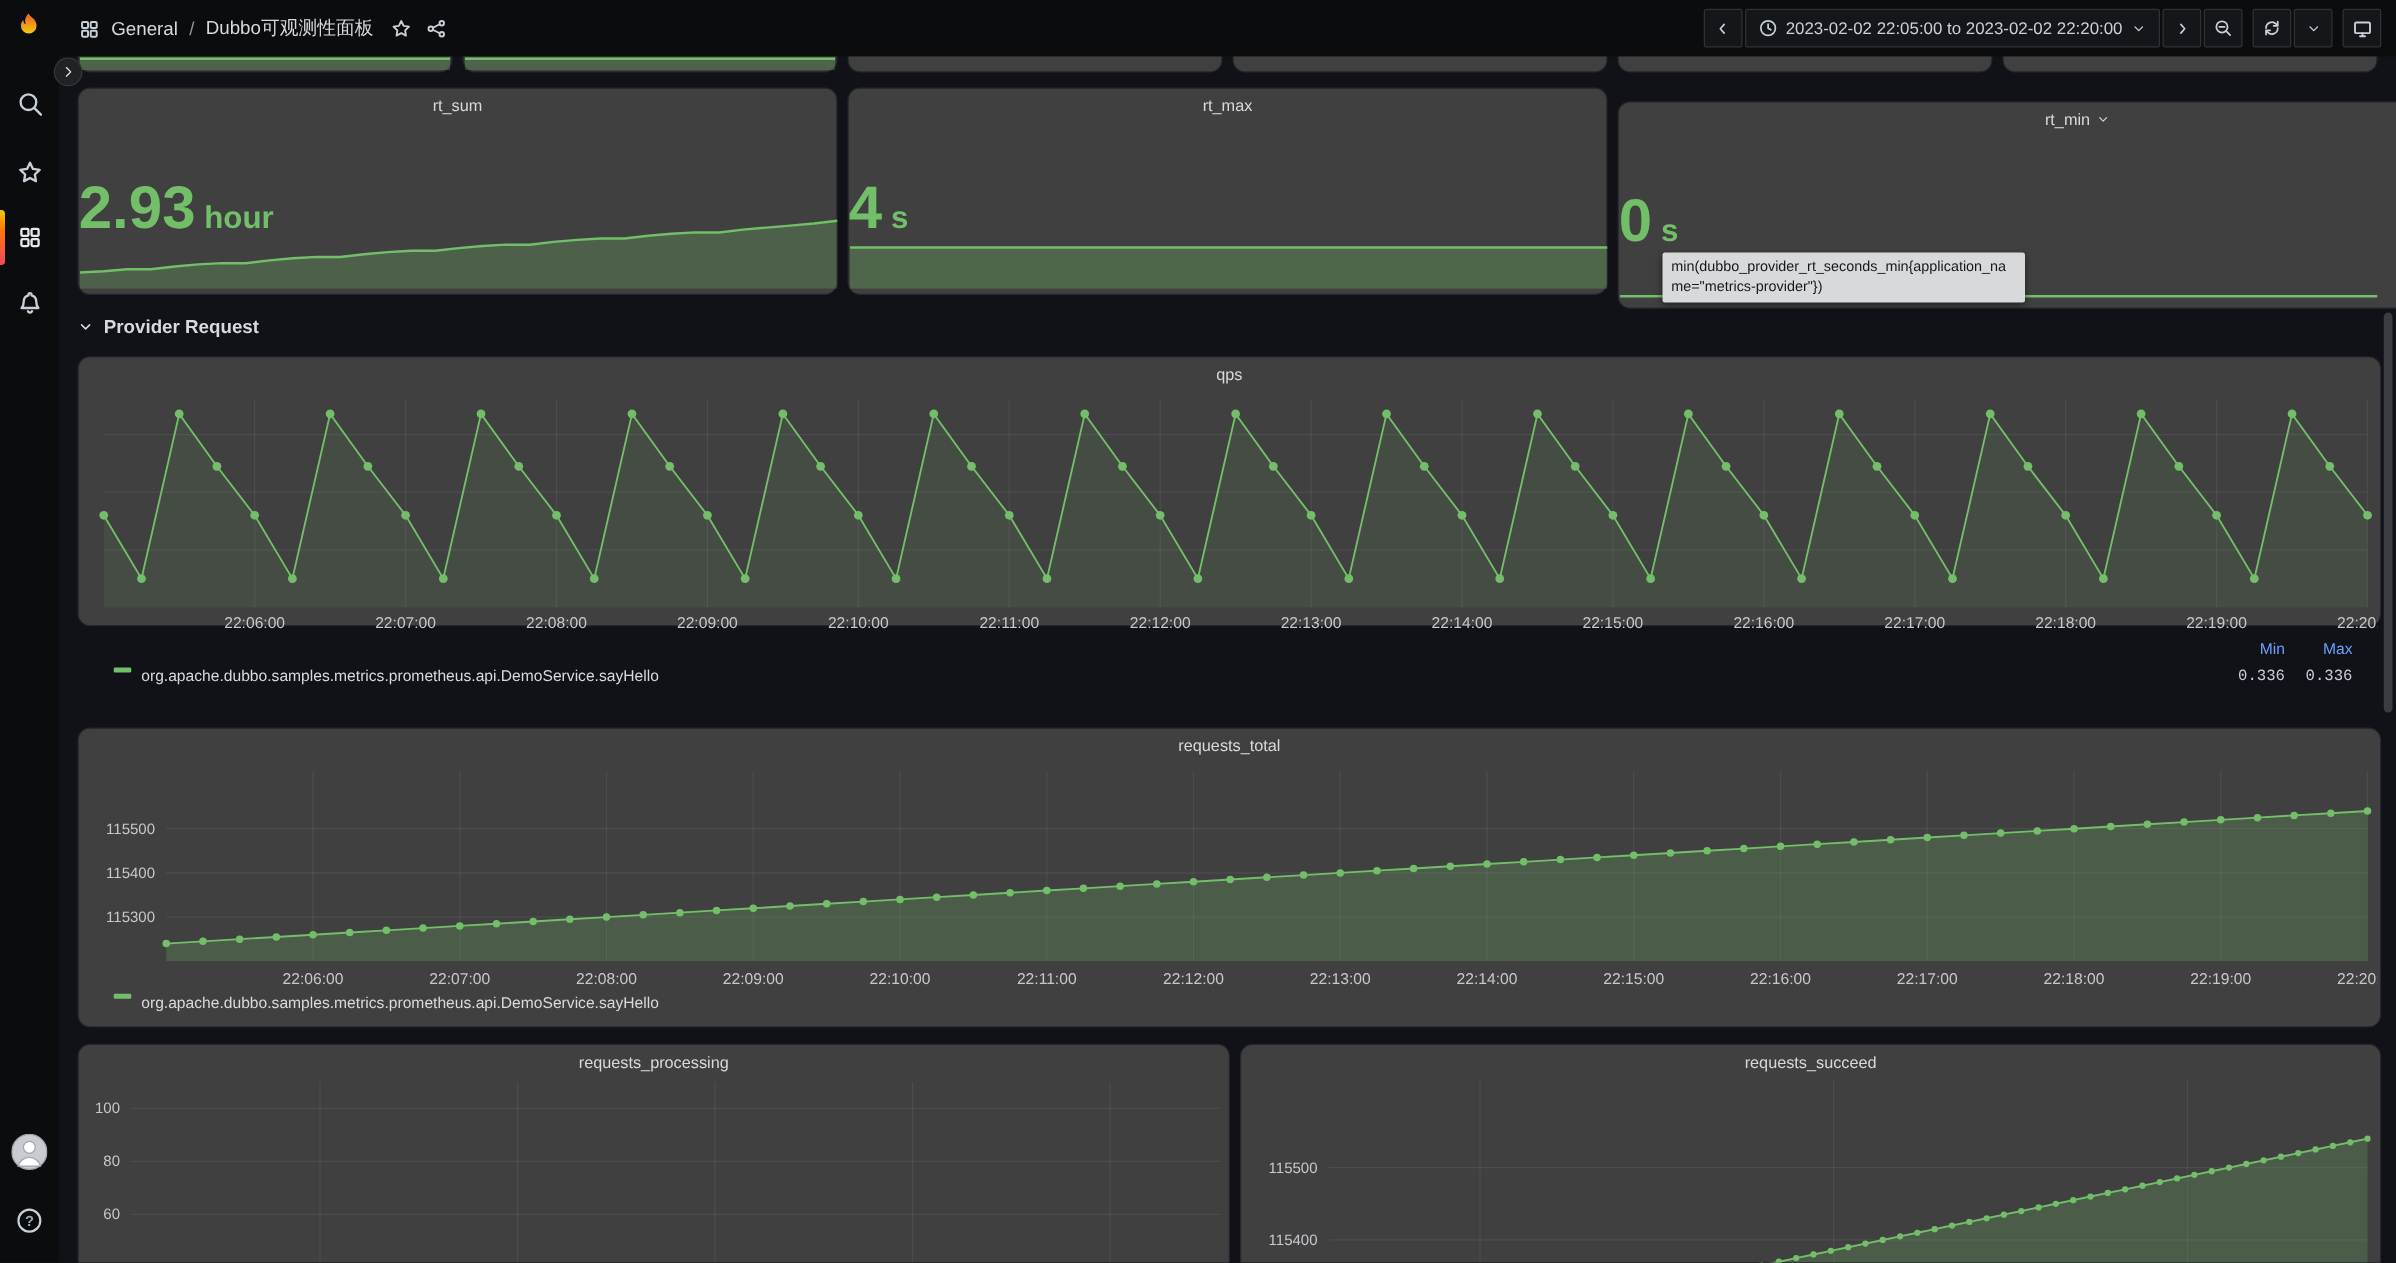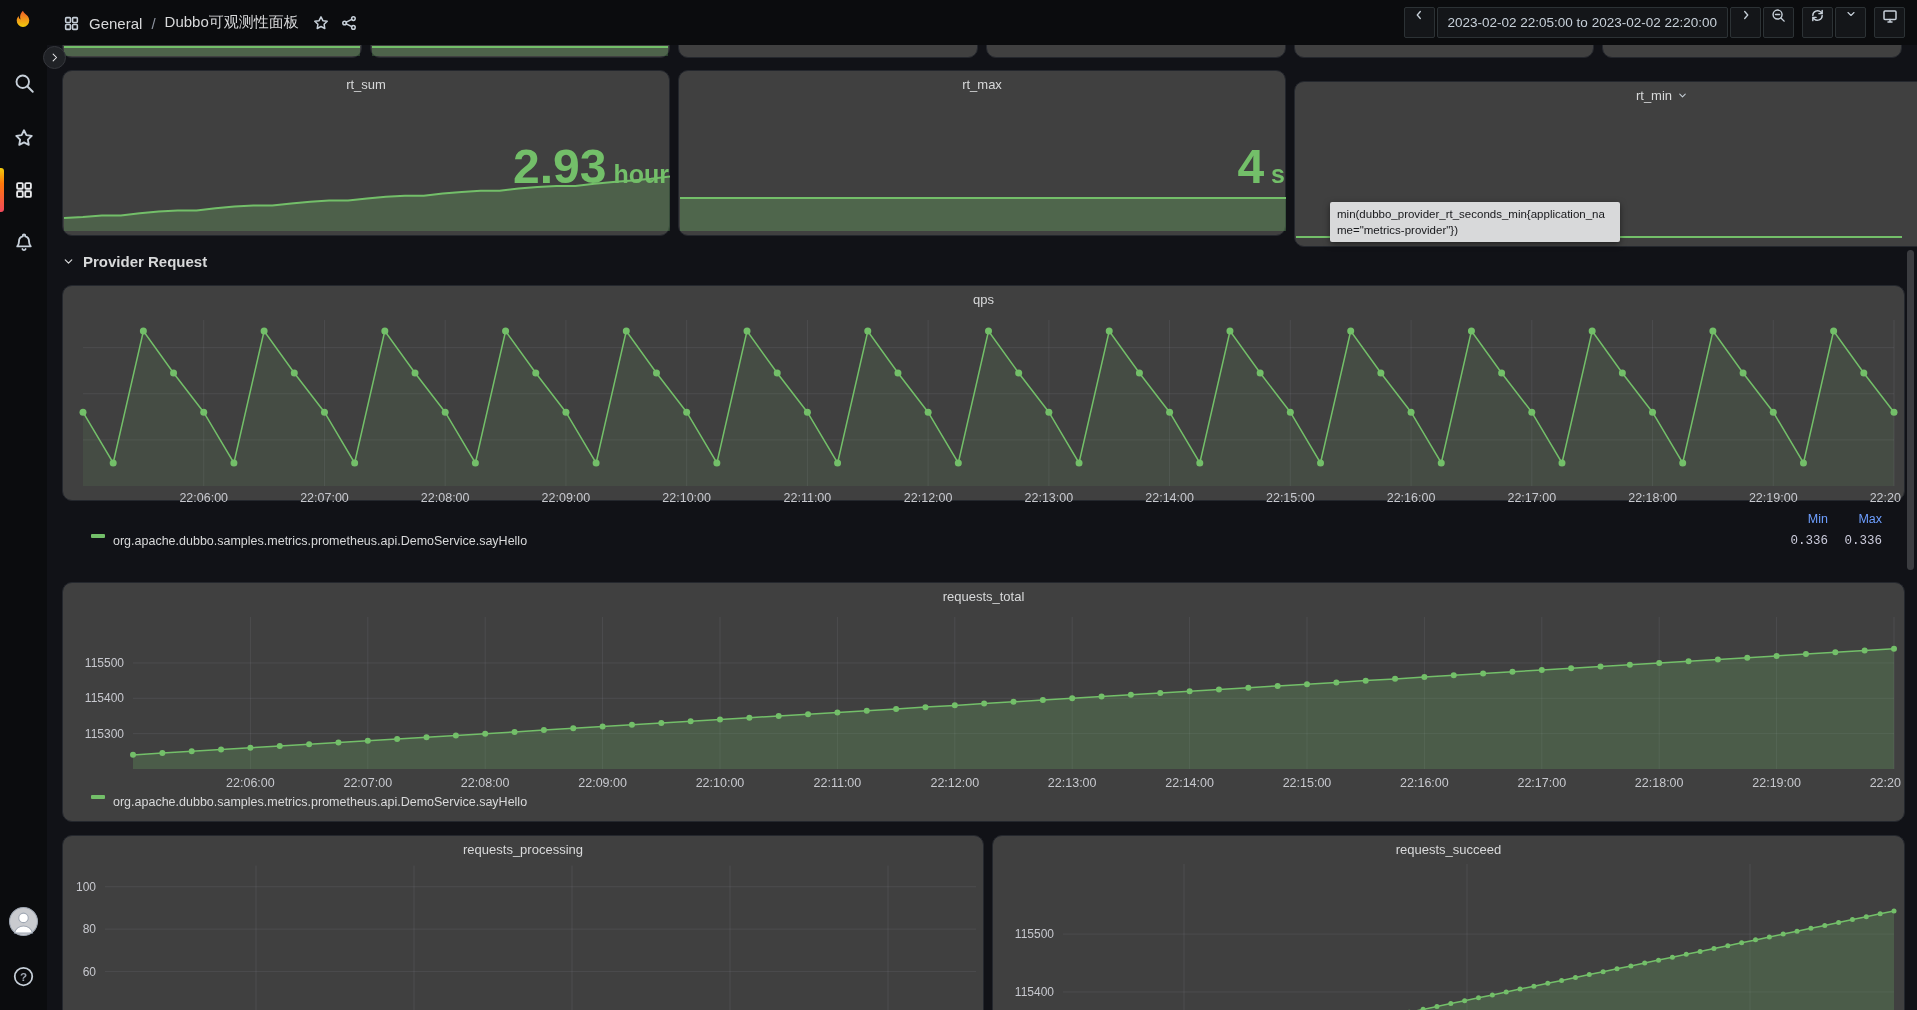--- a/index.html
+++ b/index.html
@@ -19,37 +19,37 @@
              background:#202226; border:1px solid #35373c; color:#d8d9da; z-index:40; cursor:pointer;
              display:flex; align-items:center; justify-content:center; font-size:12px; }
 
   .crumbs { display:flex; align-items:flex-end; gap:9px; font-size:15px; font-weight:500; color:#d8d9da; }
   .crumbs .sep { color:#8e94a0; }
   .tb-iconbtn { background:none; border:none; cursor:pointer; display:flex; align-items:center; justify-content:center;
              width:28px; height:28px; }
   .tb-right { margin-left:auto; display:flex; align-items:center; gap:8px; }
   .btn-group { display:flex; gap:2px; }
   .tb-btn { height:31px; min-width:31px; background:#141619; border:1px solid #2c3235; border-radius:2px;
-             display:flex; align-items:center; justify-content:flex-start; gap:7px; color:#c7d0d9; cursor:pointer;
-             font-size:13.5px; font-weight:500; padding:0 6px;flex-direction:column; }
+             display:flex; align-items:center; justify-content:center; gap:7px; color:#c7d0d9; cursor:pointer;
+             font-size:13.5px; font-weight:500; padding:0 6px; }
   .tb-btn.time { padding:0 10px; }
   svg.ic { stroke:#c7d0d9; fill:none; stroke-width:1.5; stroke-linecap:round; stroke-linejoin:round; display:block; }
 
   
   .dash { position:absolute; left:47px; top:45px; width:1870px; height:965px; background:#111217; overflow:hidden; }
   .panel { position:absolute; background:#404040; border:1px solid #24272d; border-radius:10px; }
   .panel-title { position:absolute; top:6px; left:0; right:0; text-align:center; font-size:13px; font-weight:500;
              color:#d8d9da; cursor:pointer; display:flex; justify-content:center; align-items:center; gap:5px; }
 
   
   .strip-fill { position:absolute; left:1px; right:1px; bottom:1px; height:10px;
              background:rgba(115,191,105,0.28); border-top:2px solid #73bf69; }
 
   
-  .stat-value { position:absolute; left:0; right:0; top:72px; display:flex; justify-content:flex-end; align-items:baseline; gap:7px; }
+  .stat-value { position:absolute; left:0; right:0; top:72px; display:flex; justify-content:flex-start; align-items:baseline; gap:7px; }
   .stat-big  { font-size:48px; font-weight:700; color:#73bf69; line-height:1; }
   .stat-unit { font-size:25px; font-weight:700; color:#73bf69; }
   .stat-spark { position:absolute; left:1px; right:1px; bottom:4px; }
 
   
   .section-row { position:absolute; left:15px; top:200px; height:32px; display:flex; align-items:center; gap:8px;
              cursor:pointer; color:#d8d9da; }
   .section-row .lbl { font-size:15px; font-weight:600; }
 
   

